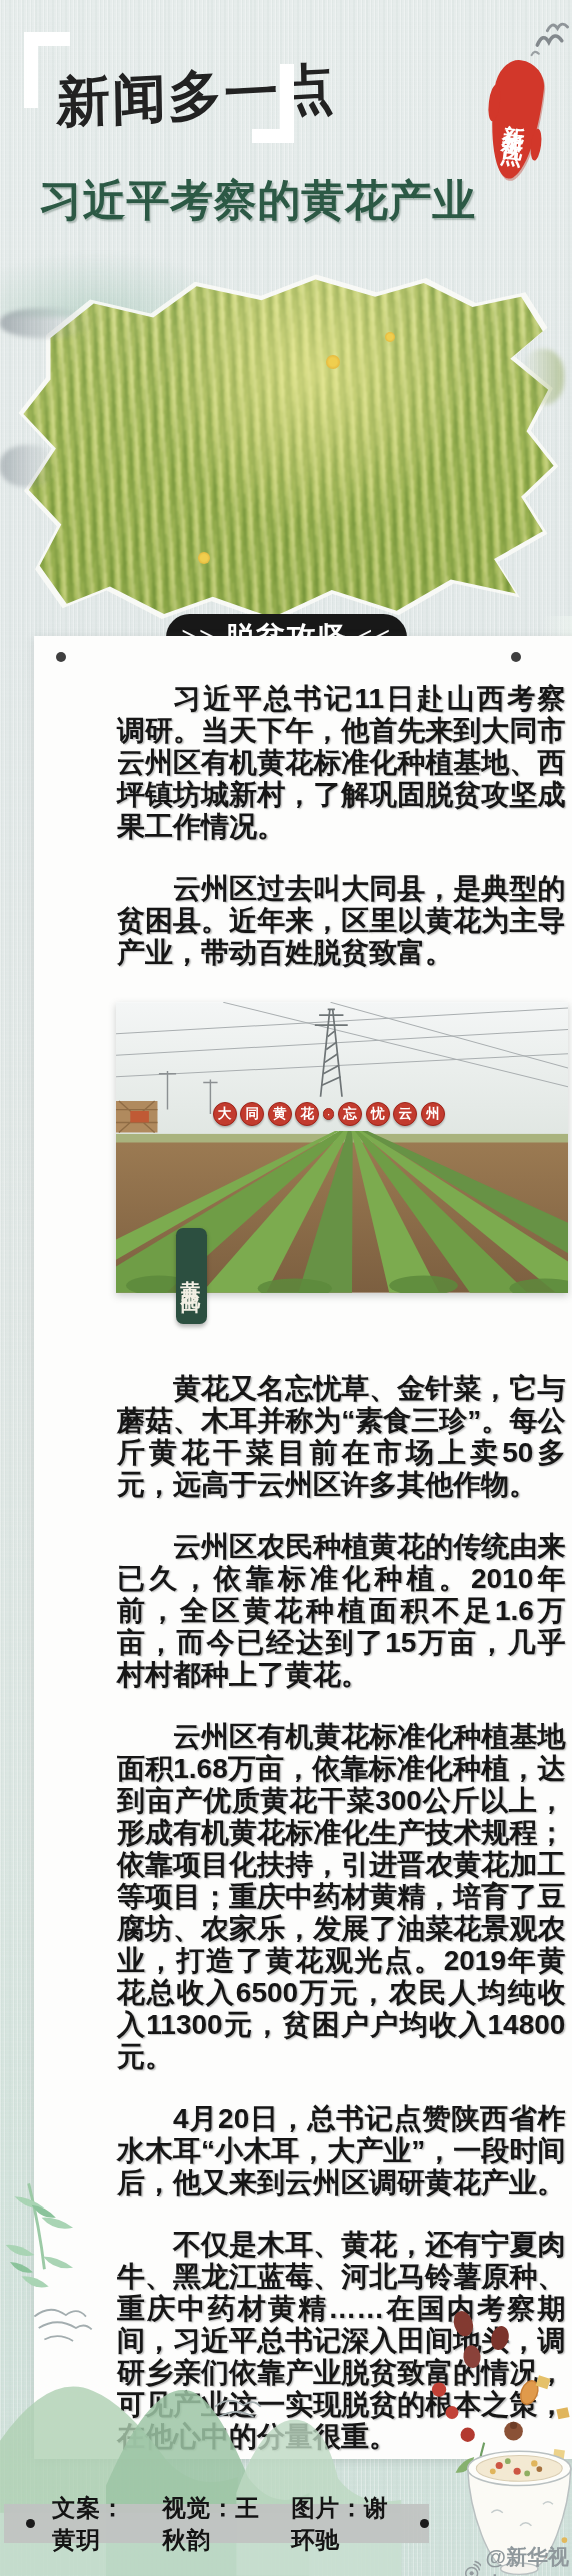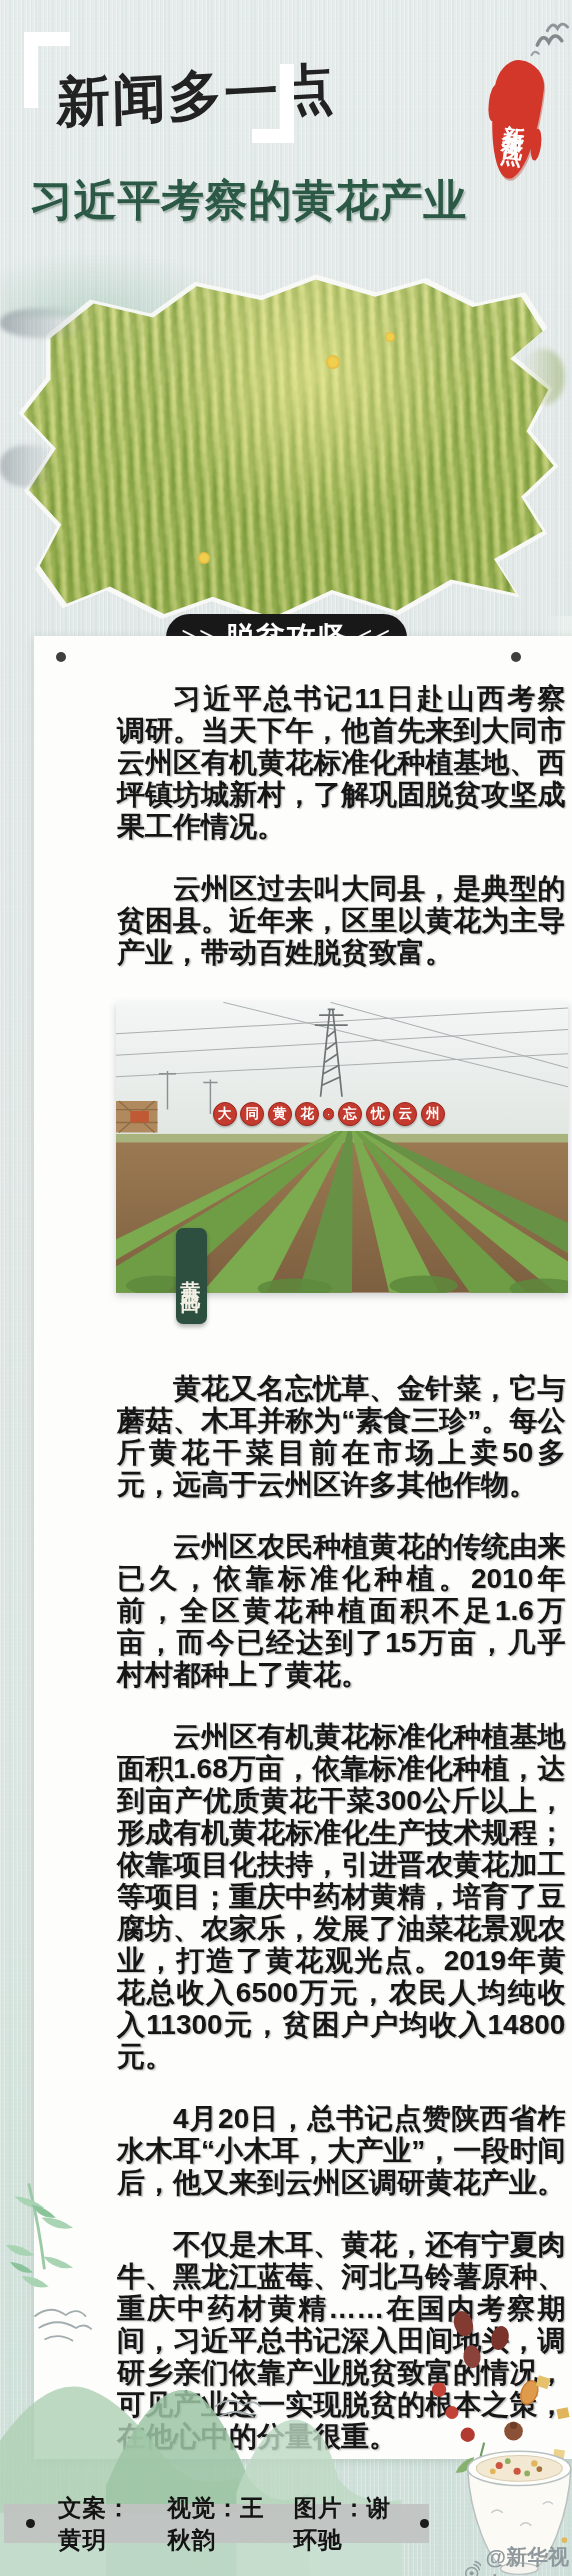--- a/index.html
+++ b/index.html
@@ -22,21 +22,21 @@
   .seal{position:absolute;left:491px;top:60px;width:49px;height:119px;background:#d2372a;
     border-radius:46% 54% 50% 50% / 26% 22% 76% 72%;transform:rotate(7deg);
     display:flex;align-items:center;justify-content:center;box-shadow:1.4px 2.1px 0 rgba(180,40,25,.35);}
   .seal::before{content:"";position:absolute;left:-4.3px;top:27px;width:11.5px;height:37px;background:#d2372a;border-radius:50%;}
   .seal::after{content:"";position:absolute;right:-3.6px;bottom:21.5px;width:10px;height:31.5px;background:#d2372a;border-radius:50%;}
   .seal-text{writing-mode:vertical-rl;color:#fff;font-size:22px;font-weight:bold;letter-spacing:6.4px;
     font-family:"Liberation Serif",serif;}
   .birds{position:absolute;left:510px;top:18.6px;}
   .title-mist{position:absolute;left:0;top:251px;width:243px;height:66px;
     background:radial-gradient(ellipse at 40% 100%,rgba(150,192,172,.45),rgba(150,192,172,0) 70%);filter:blur(2.1px);}
-  .title1{position:absolute;left:30px;top:172px;font-family:"Liberation Serif",serif;
+  .title1{position:absolute;left:39px;top:172px;font-family:"Liberation Serif",serif;
     font-size:43px;font-weight:900;color:#2c5945;letter-spacing:0.7px;text-shadow:1.4px 2.1px 1.4px rgba(40,70,55,.30);}
   .title2{position:absolute;right:33px;top:232px;font-family:"Liberation Serif",serif;
     font-size:43px;font-weight:900;color:#2c5945;letter-spacing:0.7px;text-shadow:1.4px 2.1px 1.4px rgba(40,70,55,.30);}
   
   .hero-back,.hero{position:absolute;
     clip-path:polygon(6% 18%,14% 8%,25% 12%,33% 3%,45% 7%,55% 1%,66% 6%,75% 2%,84% 9%,93% 6%,97% 16%,91% 24%,98% 33%,94% 45%,99% 55%,93% 64%,97% 74%,88% 82%,92% 92%,80% 88%,70% 97%,58% 91%,47% 99%,36% 93%,27% 98%,17% 90%,9% 95%,4% 84%,8% 72%,2% 62%,7% 50%,1% 40%,6% 30%);}
   .hero-back{left:13px;top:271px;width:551px;height:355px;background:rgba(251,252,248,.85);}
   .hero{left:18px;top:276px;width:541px;height:345px;}
   .hero-fill{width:100%;height:100%;filter:blur(1.1px) saturate(1.05);
     background:
@@ -70,21 +70,21 @@
     color:#fff;font-size:13.6px;font-weight:bold;display:flex;align-items:center;justify-content:center;
     box-shadow:0 1.4px 2.1px rgba(0,0,0,.25);}
   .disc-small{width:11.5px;height:11.5px;font-size:7.9px;border-width:0.7px;}
   .photo-tag{position:absolute;left:60px;top:226px;width:31.5px;height:96px;background:#2c4f40;border-radius:7.2px;
     color:#f2efe4;display:flex;align-items:center;justify-content:center;writing-mode:vertical-rl;
     font-size:20px;font-weight:bold;letter-spacing:7.2px;font-family:"Liberation Serif",serif;
     box-shadow:0 2.1px 4.3px rgba(0,0,0,.28);}
   
   .deco{position:absolute;left:0;top:2176px;width:573px;height:400px;pointer-events:none;}
   .credits{position:absolute;left:4.3px;top:2504px;width:425px;height:39px;background:rgba(192,194,193,.92);
-    display:flex;align-items:center;gap:23px;padding-left:21.5px;box-sizing:border-box;
+    display:flex;align-items:center;gap:17px;padding-left:21.5px;box-sizing:border-box;
     font-size:23.6px;font-weight:bold;color:#141414;}
   .credit-dot{width:9.3px;height:9.3px;border-radius:50%;background:#1b1b1b;flex:0 0 auto;}
   .credits .sp{letter-spacing:0.7px;}
   .watermark{position:absolute;left:461px;top:2543px;display:flex;align-items:center;gap:4.3px;
     color:#8f989c;font-size:21px;font-weight:bold;}
   .edge-strip{position:absolute;right:0;top:616px;width:30px;height:1833px;
     background:linear-gradient(90deg,rgba(240,247,242,0),rgba(241,248,242,.6));}
 </style>
 </head>
 <body>

